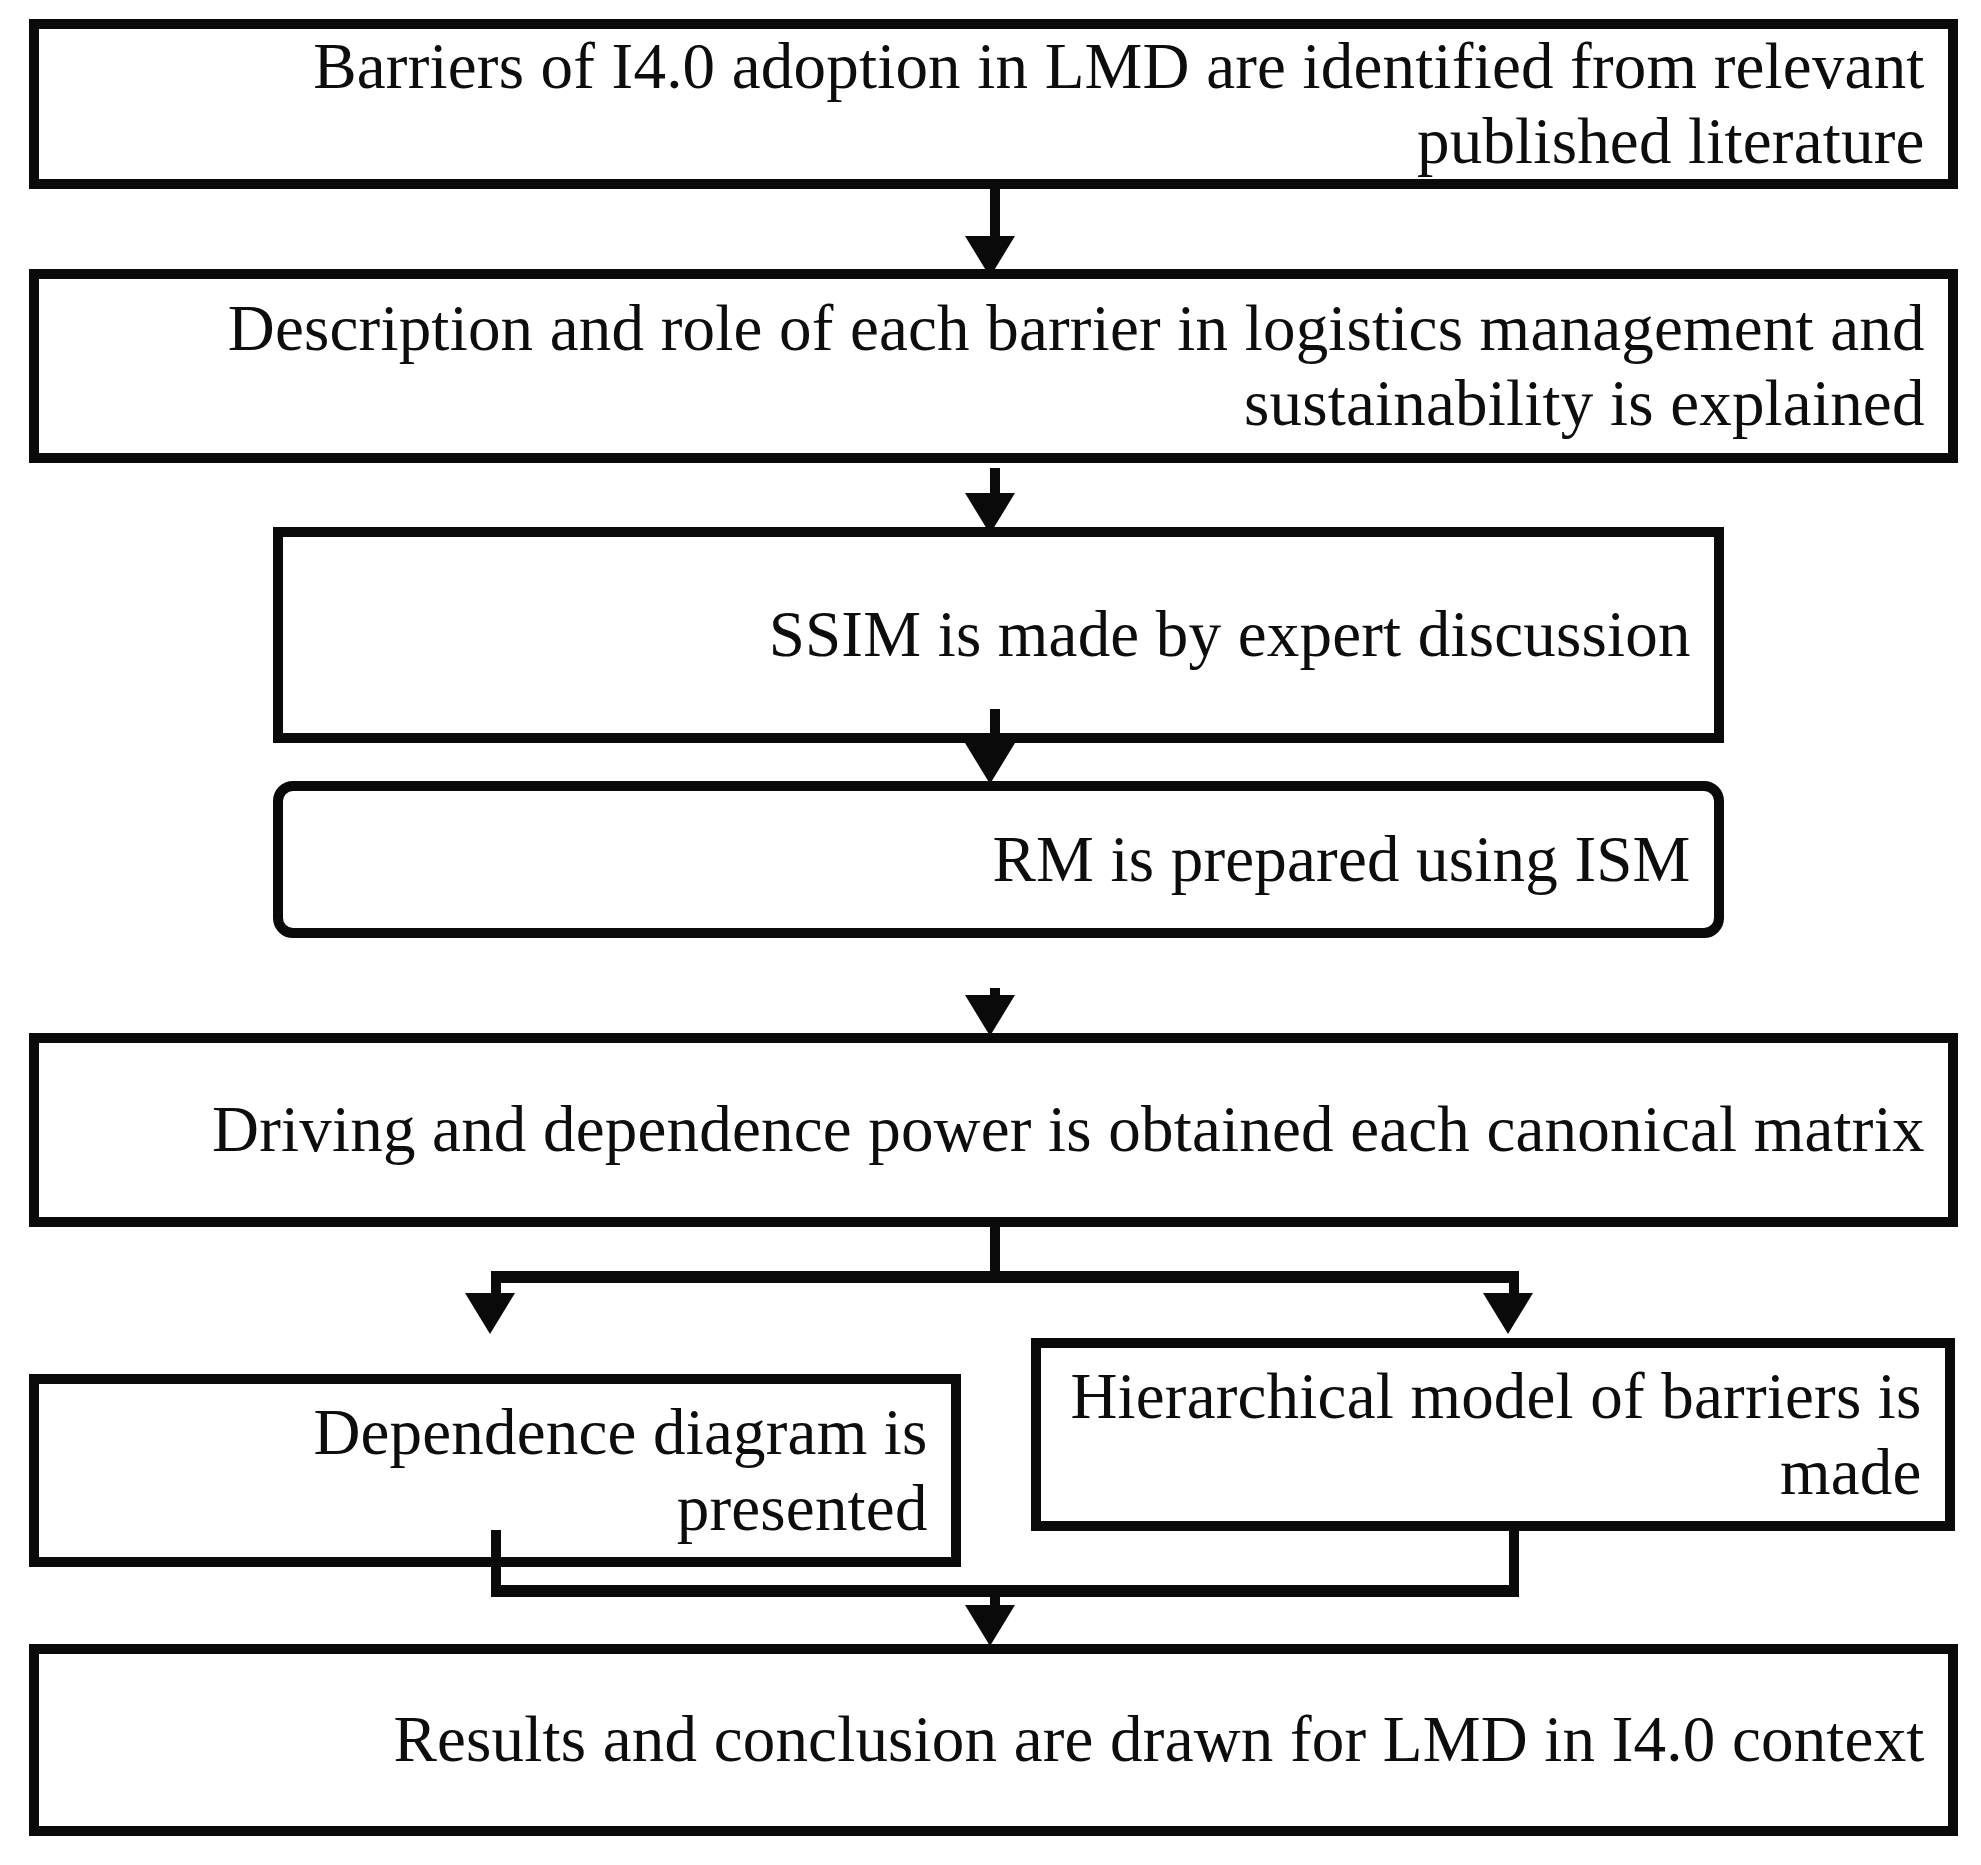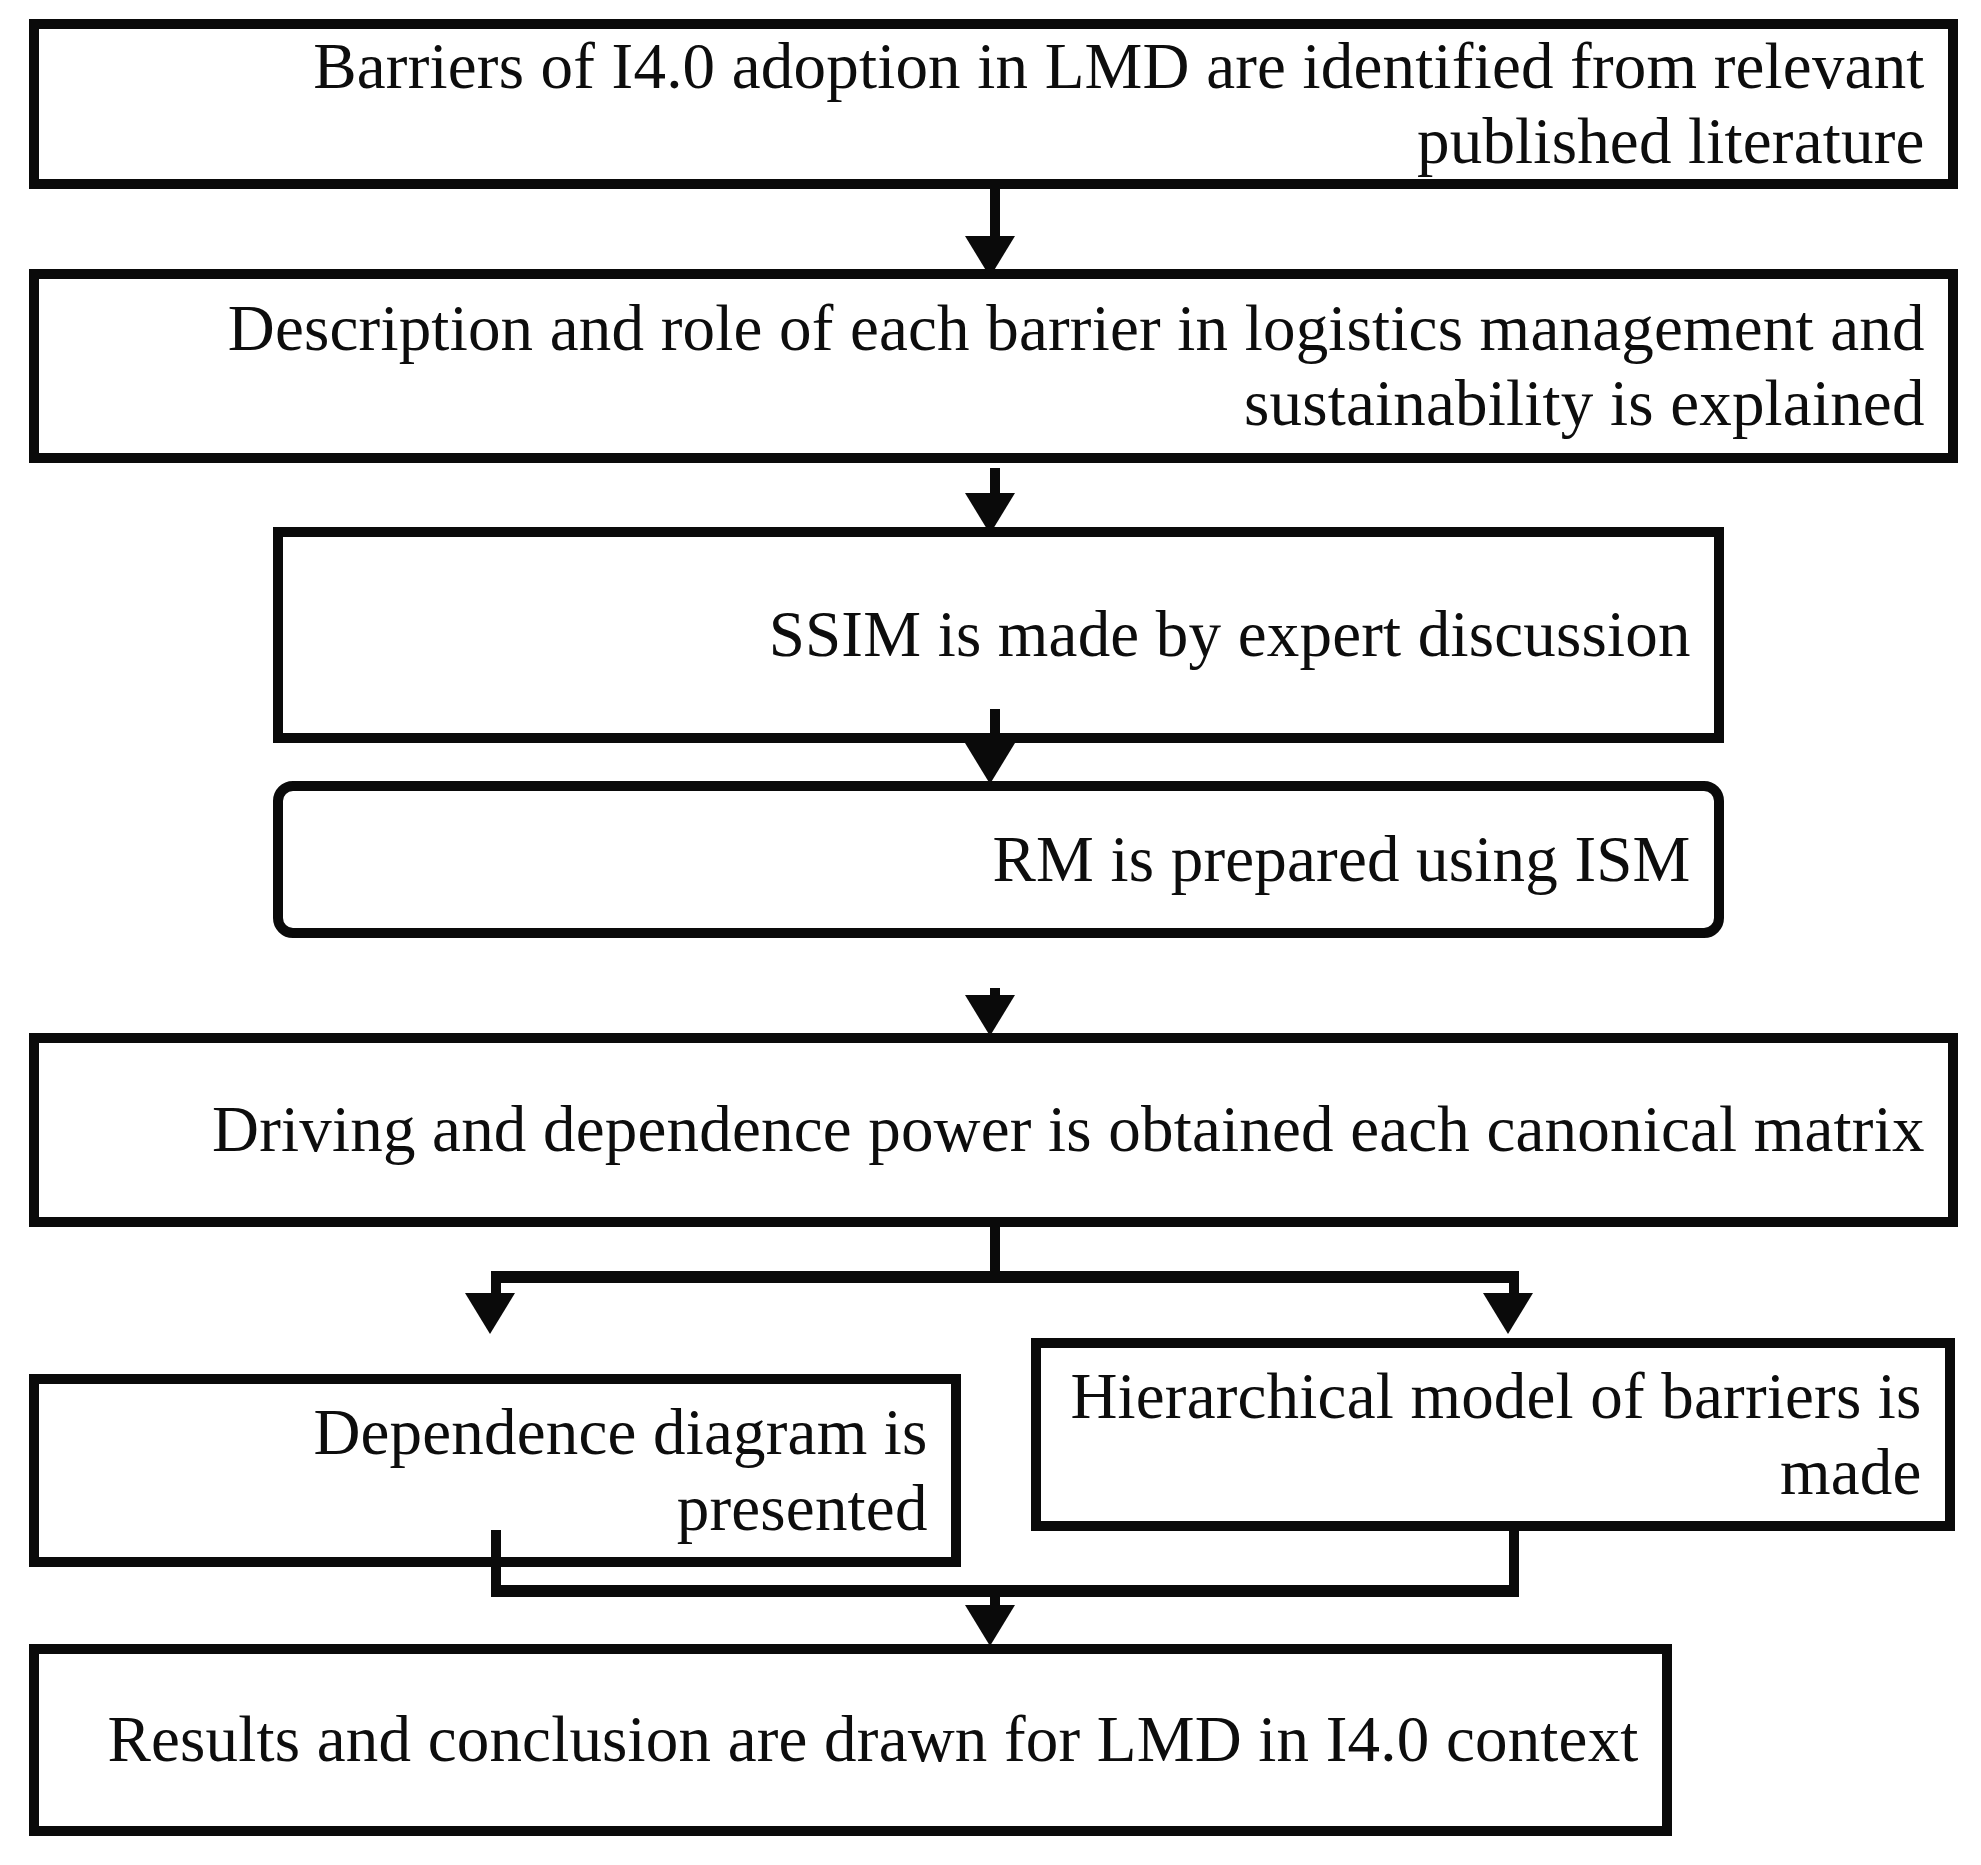--- a/index.html
+++ b/index.html
@@ -37,21 +37,21 @@
     white-space: pre-line;
   }
   
   #node-identify     { left: 29px;   top: 19px;   width: 1929px; height: 170px; }
   #node-describe     { left: 29px;   top: 269px;  width: 1929px; height: 194px; }
   #node-ssim         { left: 273px;  top: 527px;  width: 1451px; height: 216px; }
   #node-rm           { left: 273px;  top: 781px;  width: 1451px; height: 157px; border-radius: 20px; }
   #node-power        { left: 29px;   top: 1033px; width: 1929px; height: 194px; }
   #node-dependence   { left: 29px;   top: 1338px; width: 932px; height: 193px; margin-top: 36px; }
   #node-hierarchical { left: 1031px; top: 1338px; width: 924px; height: 193px; }
-  #node-results      { left: 29px;   top: 1644px; width: 1643px; height: 192px; }
+  #node-results      { left: 29px;   top: 1644px; width: 1929px; height: 192px; }
 
   
   .vline {
     position: absolute;
     width: 10px;
     background: #0a0a0a;
   }
   .hline {
     position: absolute;
     height: 11.7px;

